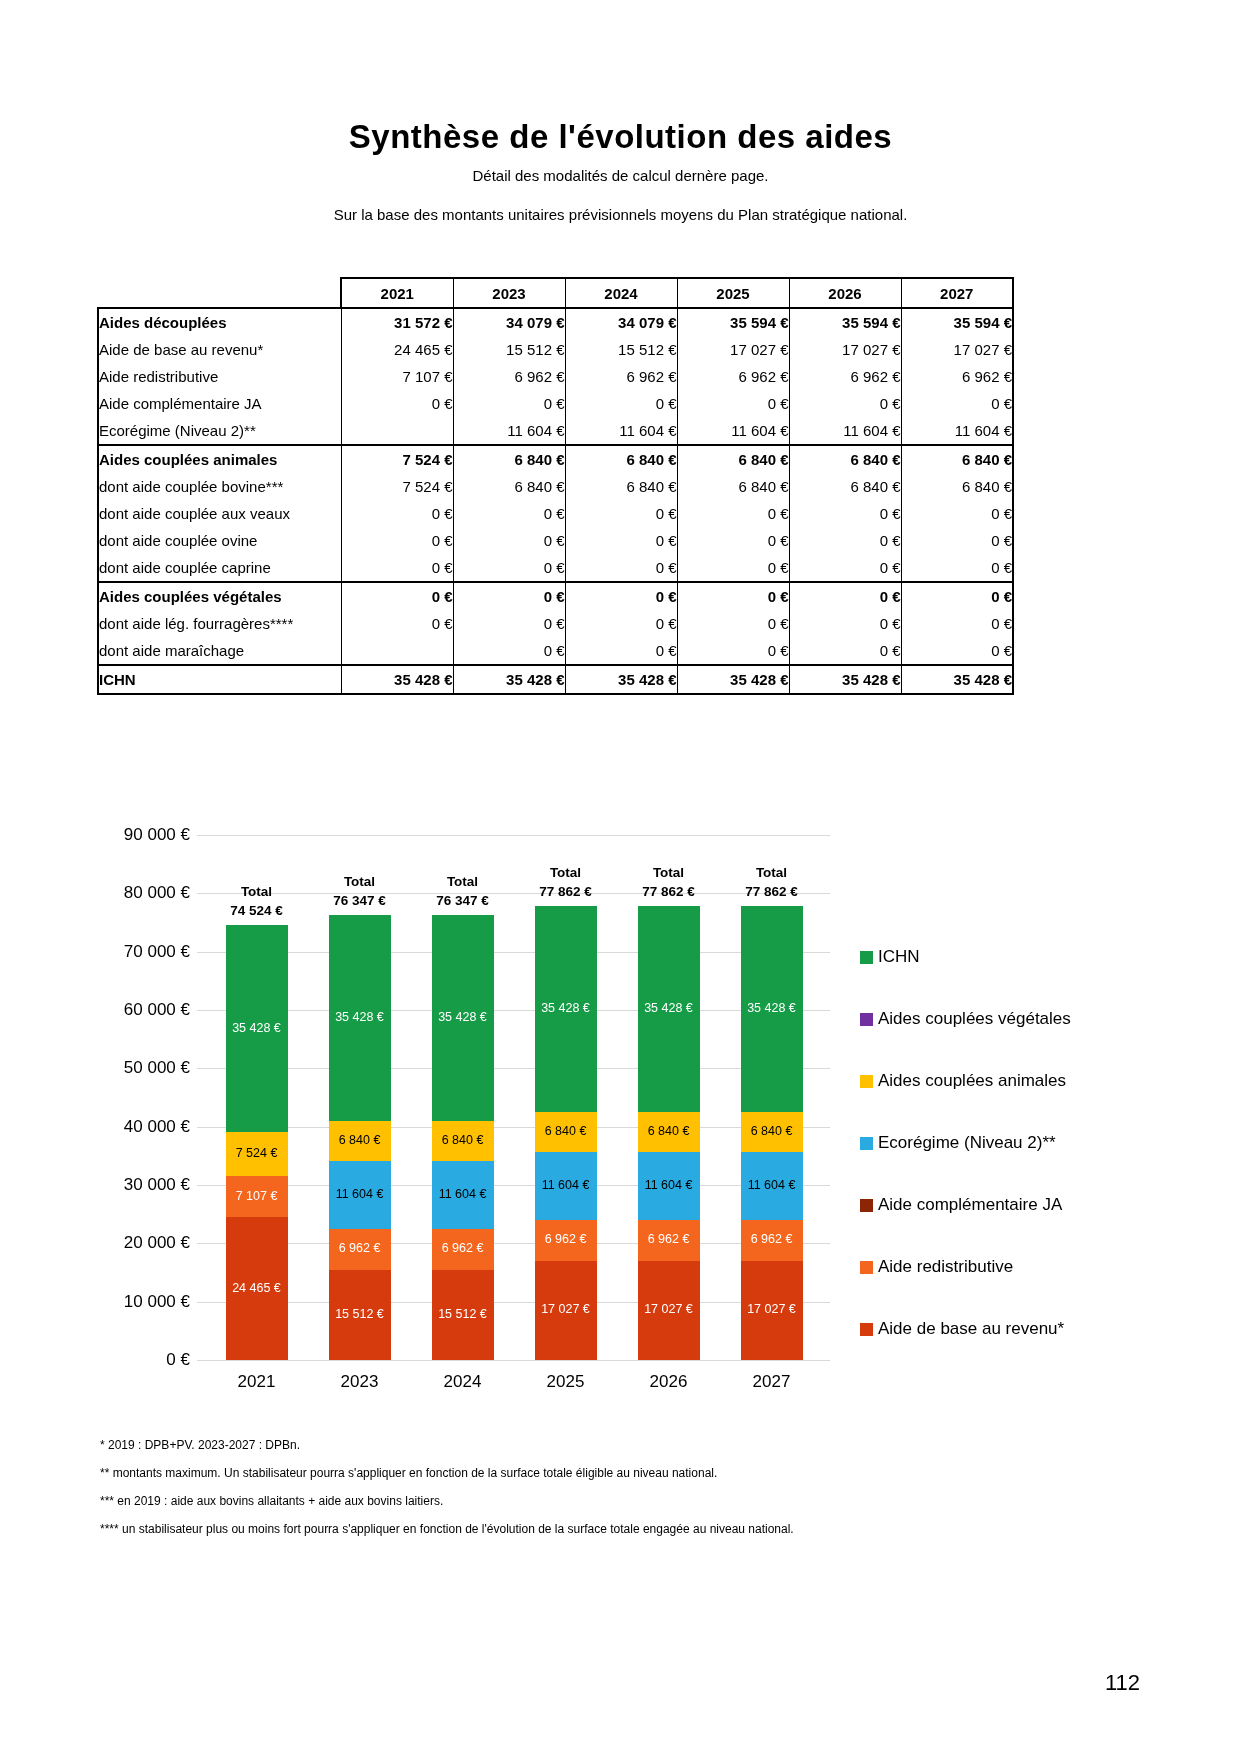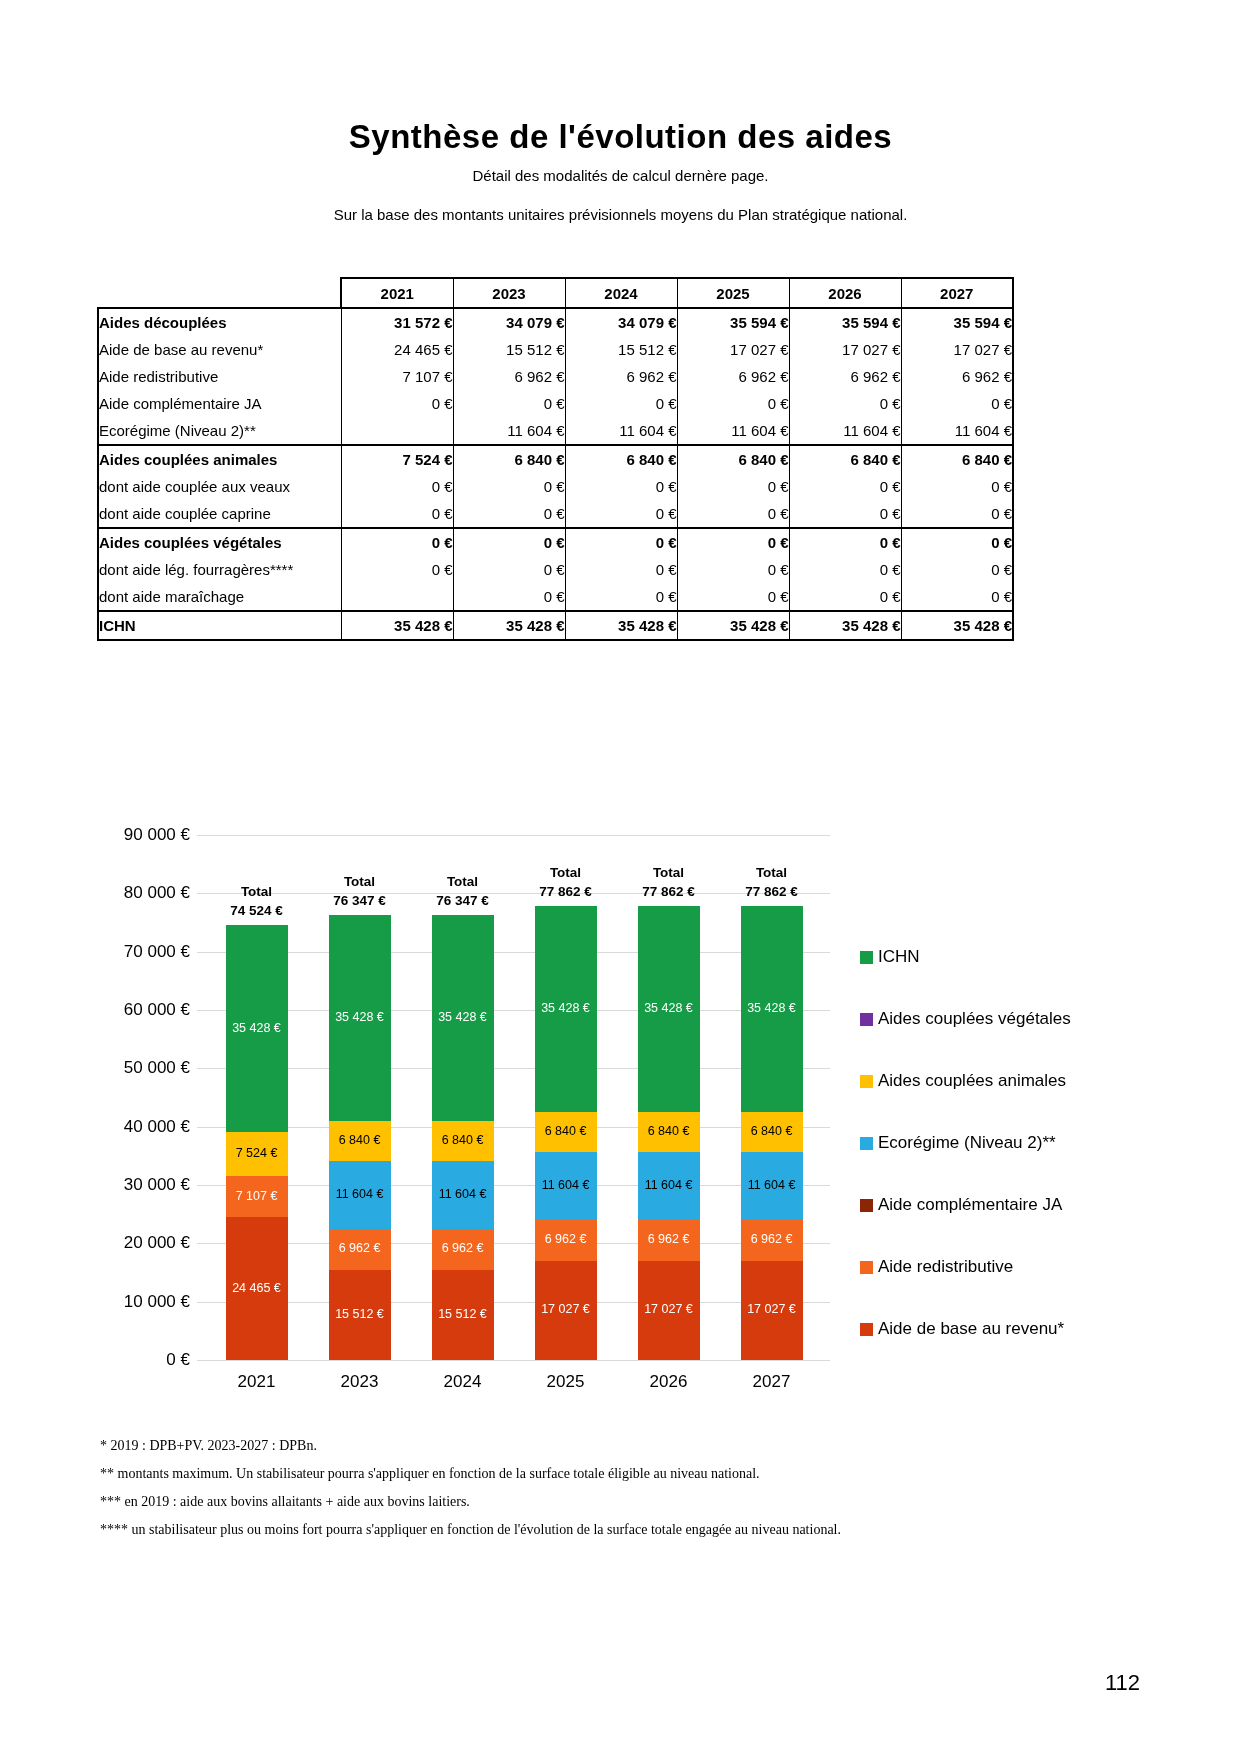--- a/index.html
+++ b/index.html
@@ -39,21 +39,21 @@
   .seg-label { position:absolute; width:90px; text-align:center; font-size:12.5px; height:15px; line-height:15px; }
   .total-label { position:absolute; width:110px; text-align:center; font-weight:700; font-size:13.5px; line-height:19px; }
   .xtick { position:absolute; width:90px; text-align:center; font-size:17px; }
 
   
   .legend-item { position:absolute; left:860px; display:flex; align-items:center; height:20px; }
   .legend-swatch { width:13px; height:13px; margin-right:5px; flex:0 0 auto; }
   .legend-text { font-size:17px; white-space:nowrap; }
 
   
-  .footnote { position:absolute; left:100px; font-size:14px; white-space:nowrap;font-family:Liberation Serif, serif; }
+  .footnote { position:absolute; left:100px; font-size:12px; white-space:nowrap; }
 
   .pageno { position:absolute; right:142px; top:1670px; font-size:22px; }
 </style>
 </head>
 <body>
 
 <div class="page">
 
   <div class="hdr">
     <h1>Synthèse de l'évolution des aides</h1>
@@ -131,21 +131,39 @@
         <tr class="section">
           <td class="lbl">Aides couplées animales</td>
           <td class="val">7 524 €</td>
           <td class="val">6 840 €</td>
           <td class="val">6 840 €</td>
           <td class="val">6 840 €</td>
           <td class="val">6 840 €</td>
           <td class="val val-last">6 840 €</td>
         </tr>
         <tr class="sub">
+          <td class="lbl">dont aide couplée bovine***</td>
+          <td class="val">7 524 €</td>
+          <td class="val">6 840 €</td>
+          <td class="val">6 840 €</td>
+          <td class="val">6 840 €</td>
+          <td class="val">6 840 €</td>
+          <td class="val val-last">6 840 €</td>
+        </tr>
+        <tr class="sub">
           <td class="lbl">dont aide couplée aux veaux</td>
+          <td class="val">0 €</td>
+          <td class="val">0 €</td>
+          <td class="val">0 €</td>
+          <td class="val">0 €</td>
+          <td class="val">0 €</td>
+          <td class="val val-last">0 €</td>
+        </tr>
+        <tr class="sub">
+          <td class="lbl">dont aide couplée ovine</td>
           <td class="val">0 €</td>
           <td class="val">0 €</td>
           <td class="val">0 €</td>
           <td class="val">0 €</td>
           <td class="val">0 €</td>
           <td class="val val-last">0 €</td>
         </tr>
         <tr class="sub">
           <td class="lbl">dont aide couplée caprine</td>
           <td class="val">0 €</td>

